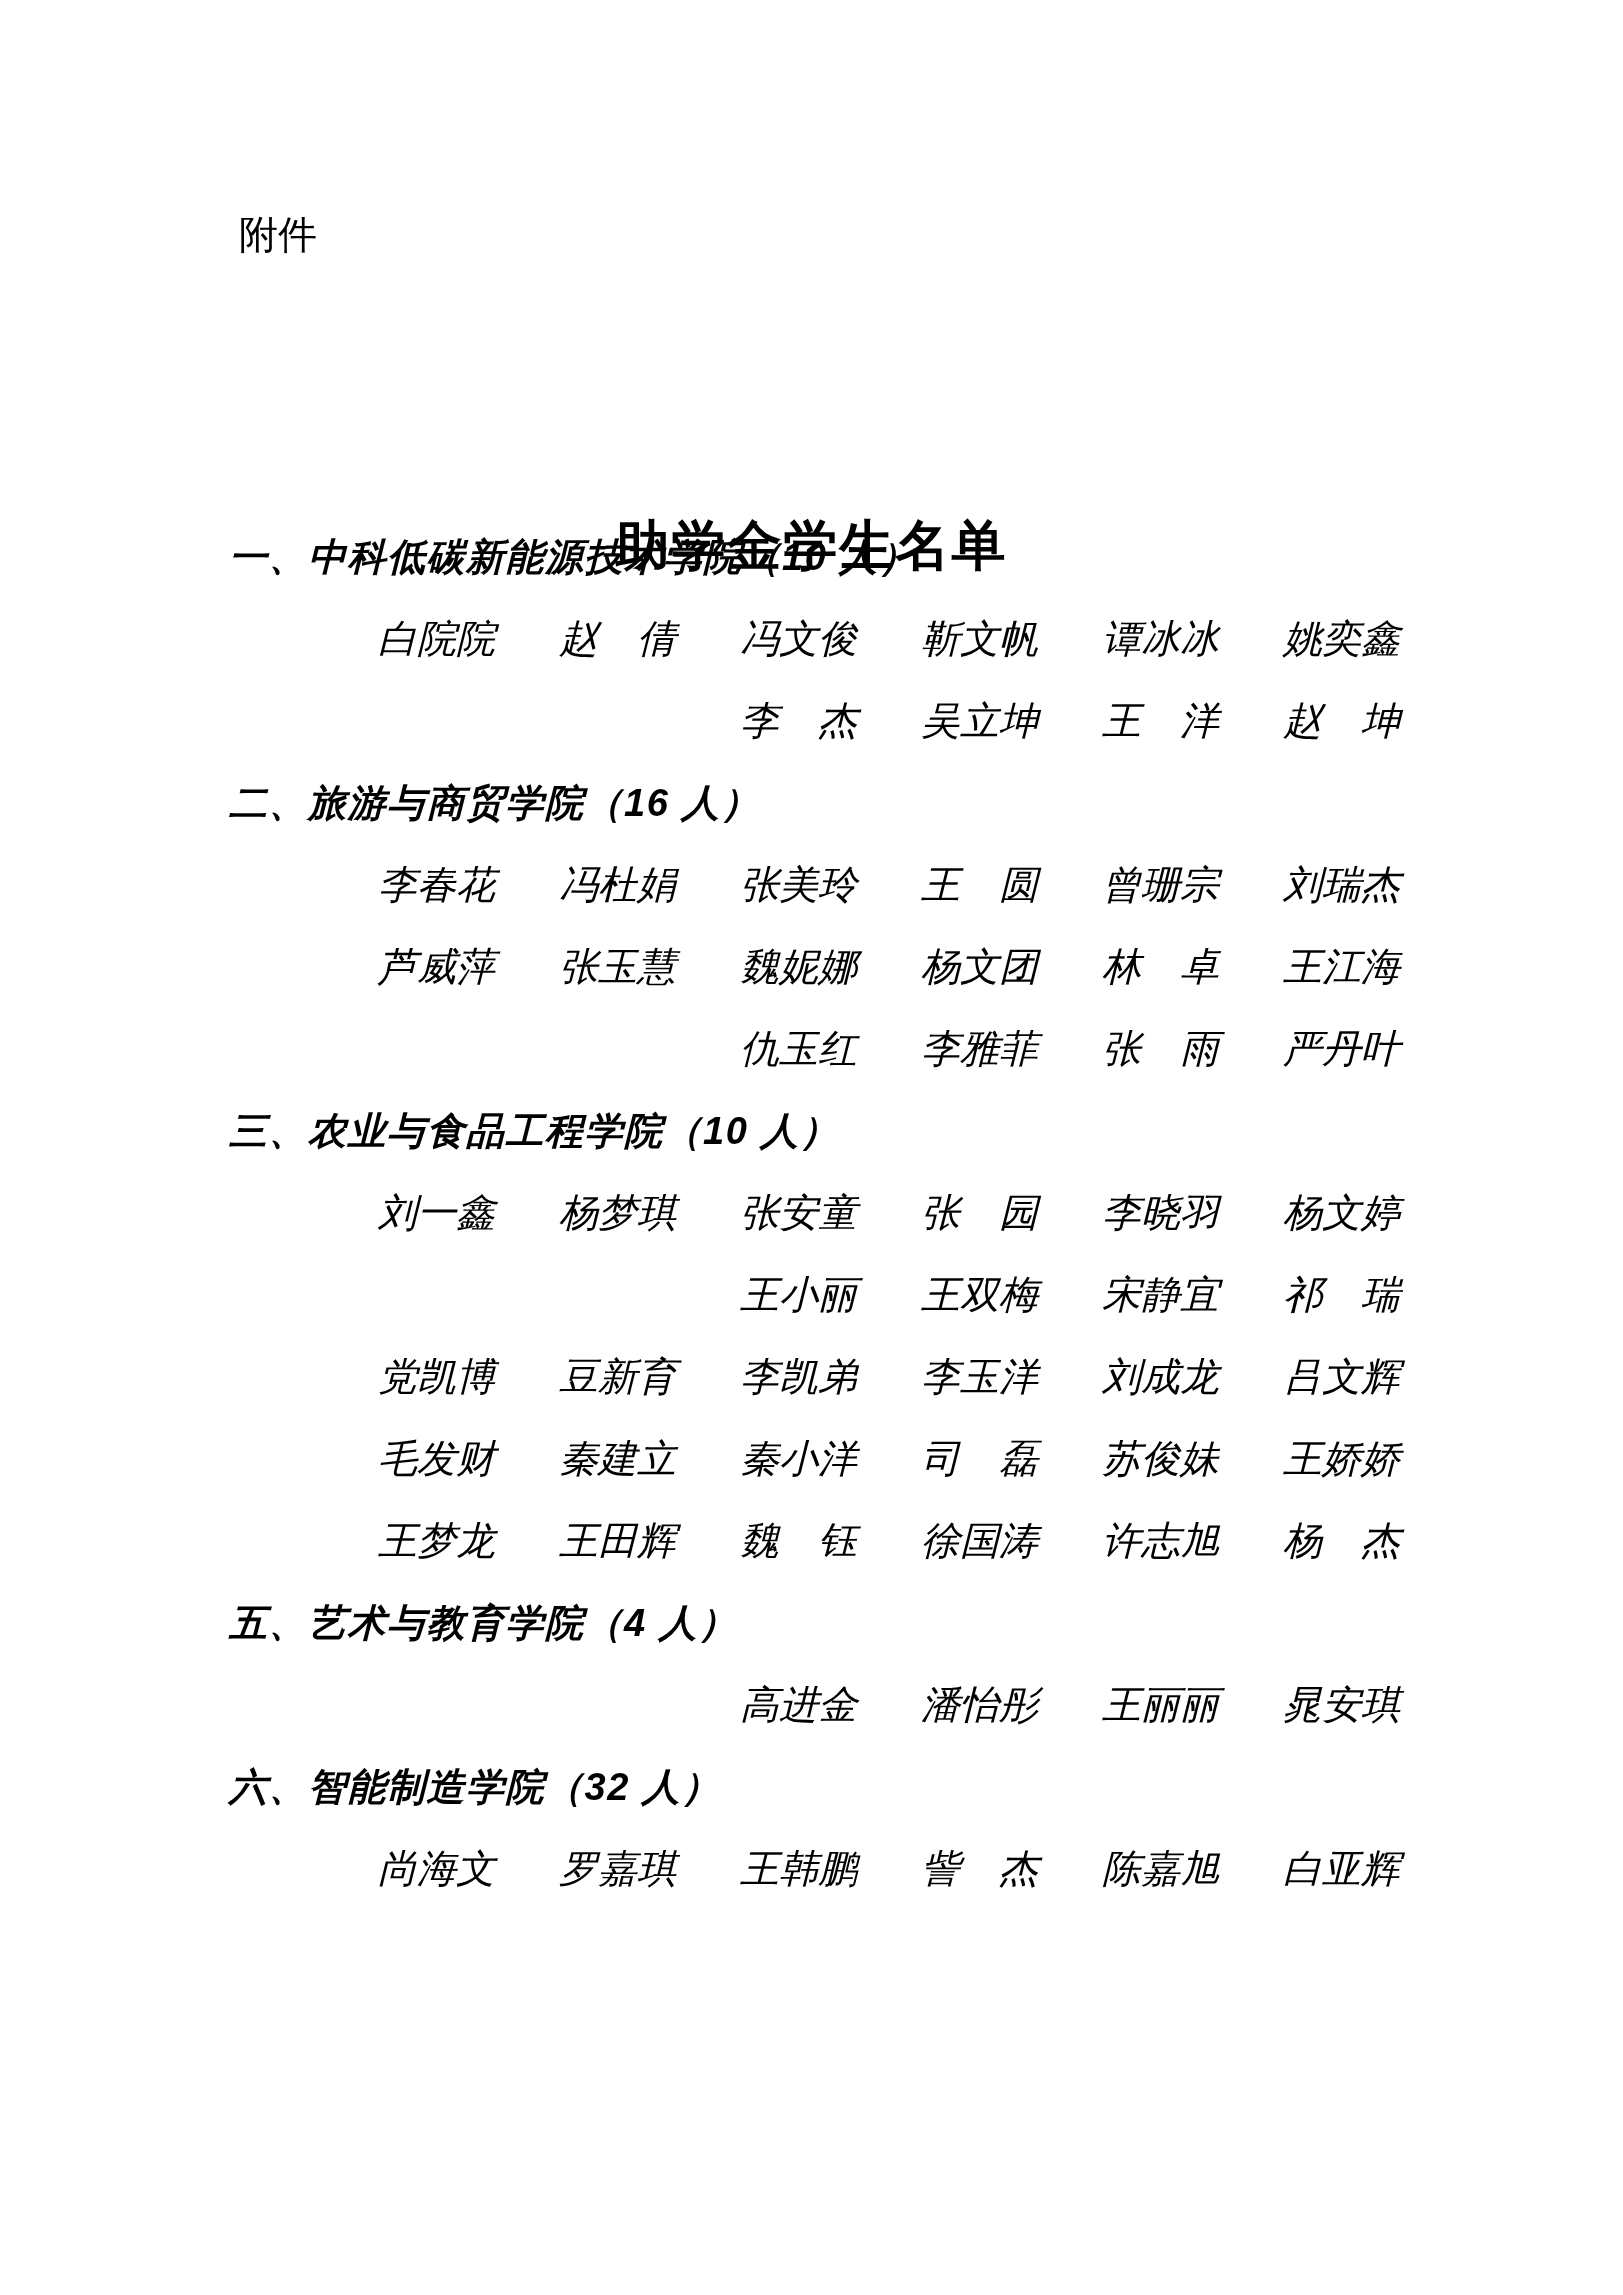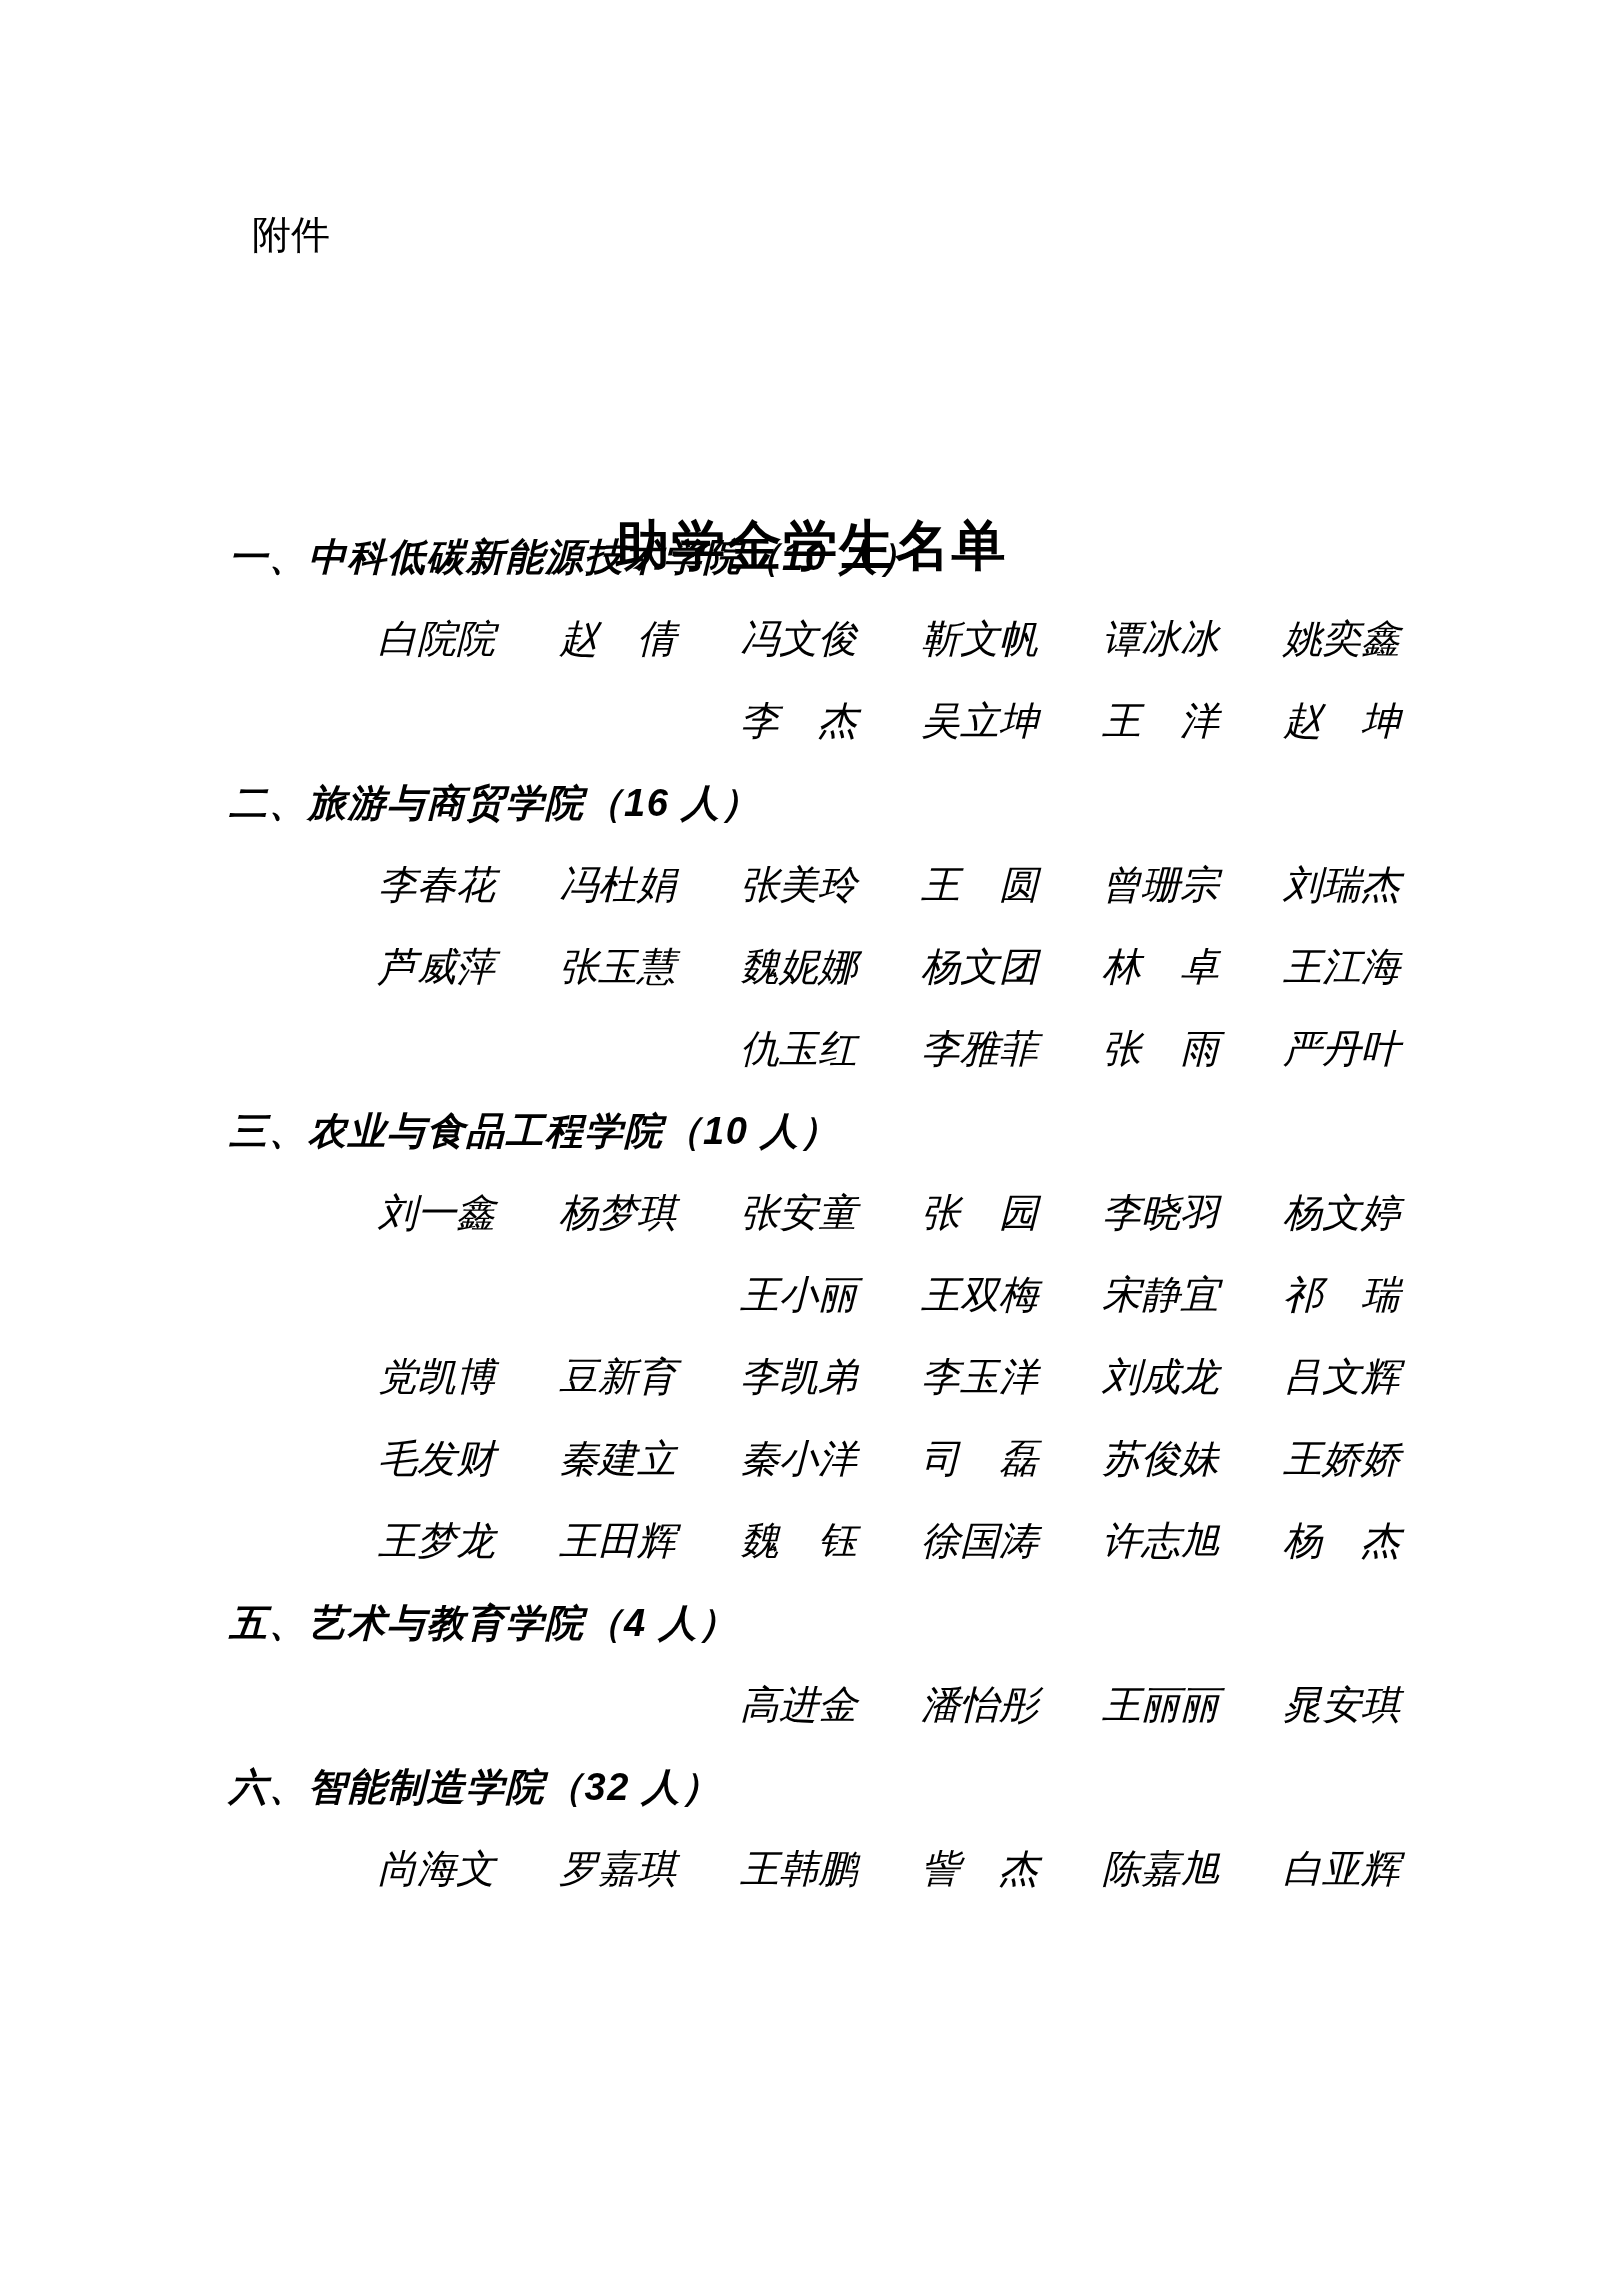--- a/index.html
+++ b/index.html
@@ -21,21 +21,20 @@
   }
   .attachment-label {
     position: absolute;
     left: 239px;
     top: 212px;
     font-family: "Liberation Sans", sans-serif;
     font-size: 39px;
     line-height: 46px;
     color: #000000;
     white-space: pre;
-    margin-left: 13px;
   }
   .doc-title {
     position: absolute;
     left: 143px;
     right: 143px;
     top: 291px;
     text-align: center;
     font-family: "Liberation Serif", serif;
     font-weight: bold;
     font-size: 54px;

